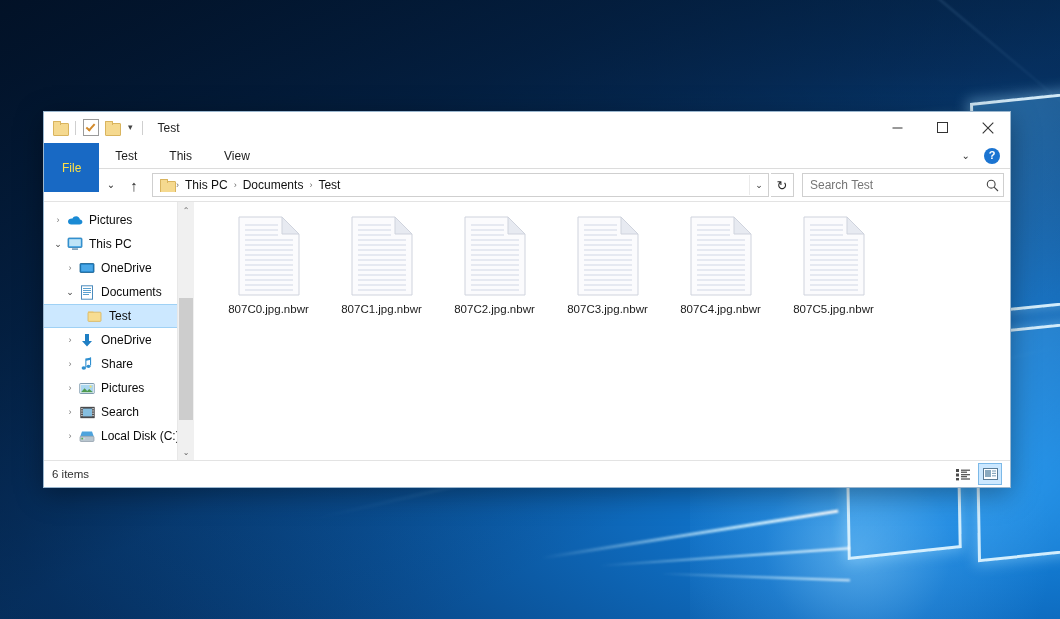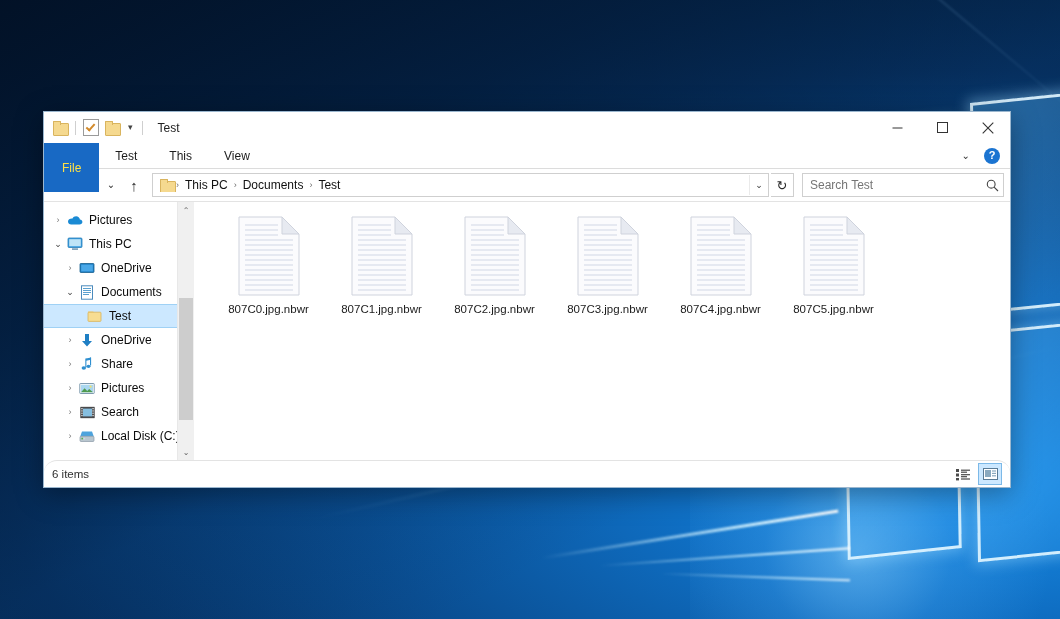--- a/index.html
+++ b/index.html
@@ -409,21 +409,20 @@
   
   .statusbar {
     height: 26px;
     flex: 0 0 auto;
     border-top: 1px solid #e3e3e3;
     background: #ffffff;
     display: flex;
     align-items: center;
     padding: 0 8px;
     position: relative;
-    border-radius: 13px;
   }
   .status-text {
     font-size: 11.5px;
     color: #303030;
   }
   .viewbtns {
     position: absolute;
     right: 8px; top: 0;
     height: 26px;
     display: flex;

